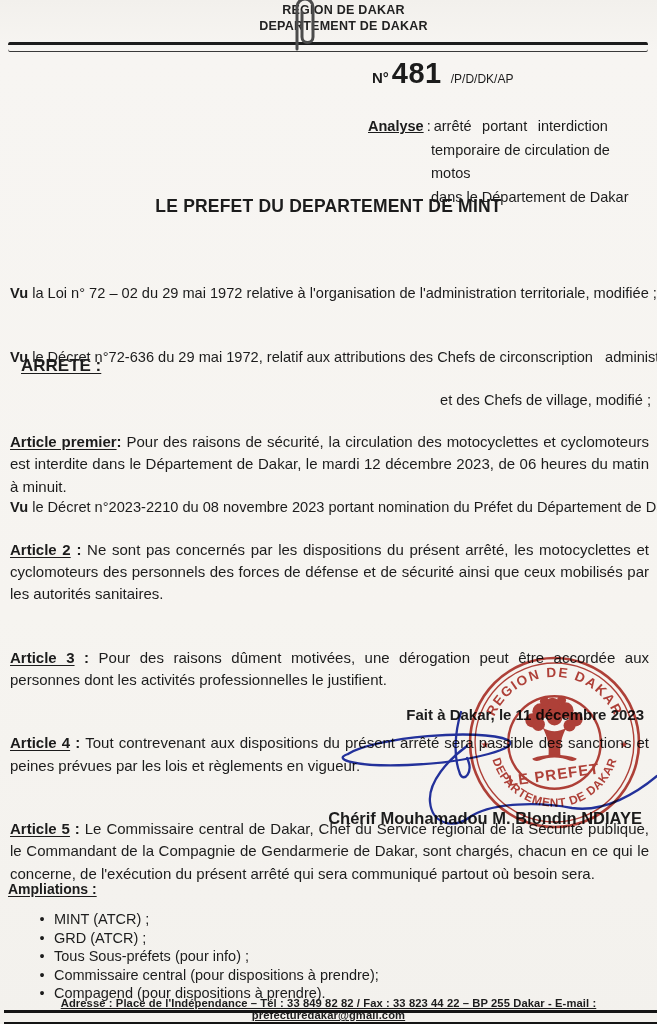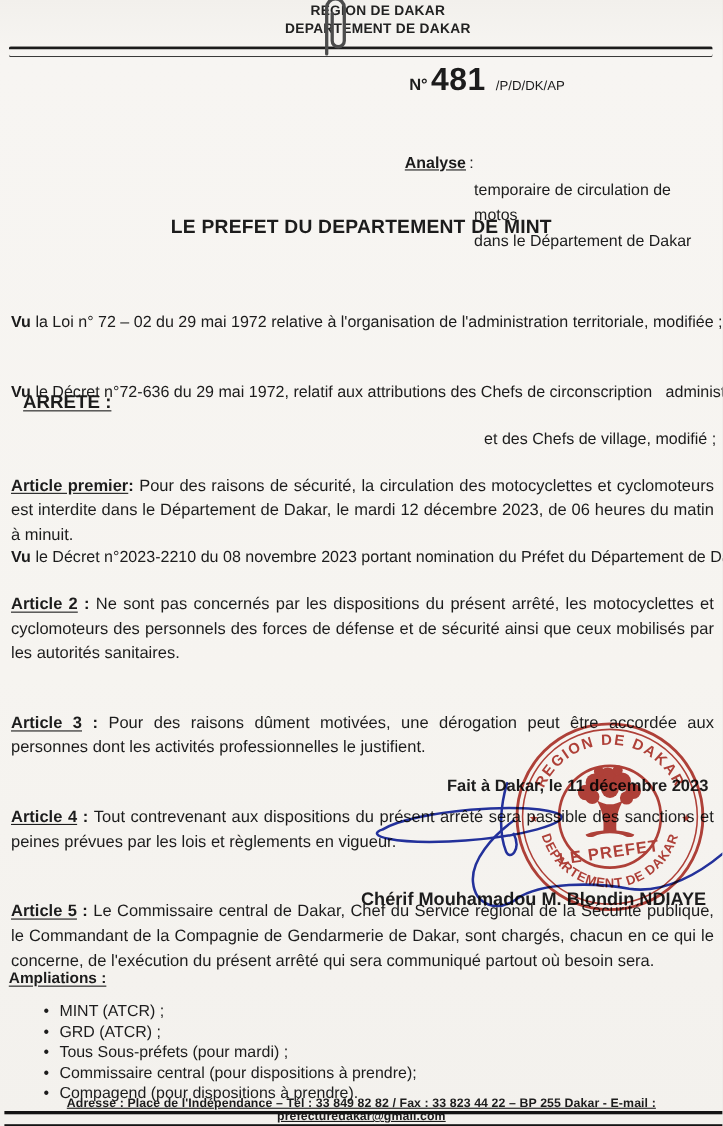--- a/index.html
+++ b/index.html
@@ -14,21 +14,21 @@
   .paperclip { position:absolute; left:286px; top:-5px; z-index:5; }
   .rule-top { position:absolute; left:8px; right:9px; top:42px; height:6px;
     border-top:3.5px solid #1c1c1c; border-bottom:1.6px solid #3a3a3a; border-radius:2px/3px; }
   
   .ref { position:absolute; left:372px; top:57px; display:flex; align-items:baseline; }
   .ref-no { font-size:15px; font-weight:bold; }
   .ref-num { font-size:29px; font-weight:bold; margin-left:3px; letter-spacing:.5px; }
   .ref-code { font-size:12px; font-weight:normal; margin-left:9px; }
   
   .analyse { position:absolute; left:368px; top:115px; width:282px; font-size:14.5px; line-height:23.5px; }
-  .analyse-l1 { display:flex; gap:3px;margin-top:23px; }
+  .analyse-l1 { display:flex; gap:3px; }
   .analyse-label { font-weight:bold; text-decoration:underline; }
   .analyse-rest { word-spacing:6.5px; }
   .analyse-cont { margin-left:63px; }
   
   .doc-title { position:absolute; top:196px; left:0; right:0; text-align:center;
     font-size:17.5px; font-weight:bold; letter-spacing:.2px; }
   
   .vu { position:absolute; left:10px; top:240px; right:6px; font-size:14.6px; line-height:21.4px; white-space:pre; }
   .vu-lead { font-weight:bold; }
   .vu-cont { margin-left:20px;text-align:right; }
@@ -80,20 +80,21 @@
   <div class="ref">
     <span class="ref-no">N°</span>
     <span class="ref-num">481</span>
     <span class="ref-code">/P/D/DK/AP</span>
   </div>
 
   <div class="analyse">
     <div class="analyse-l1">
       <span class="analyse-label">Analyse</span>
       <span>:</span>
+      <span class="analyse-rest">arrêté portant interdiction</span>
     </div>
     <div class="analyse-cont">temporaire de circulation de motos</div>
     <div class="analyse-cont">dans le Département de Dakar</div>
   </div>
 
   <div class="doc-title">LE PREFET DU DEPARTEMENT DE MINT</div>
 
   <div class="vu">
     <div><span class="vu-lead">Vu</span><span> la Loi n° 72 – 02 du 29 mai 1972 relative à l'organisation de l'administration territoriale, modifiée ;</span></div>
     <div><span class="vu-lead">Vu</span><span> le Décret n°72-636 du 29 mai 1972, relatif aux attributions des Chefs de circonscription   administrative</span>
@@ -173,21 +174,21 @@
       <div class="amp-item">
           <span class="amp-bullet">•</span>
           <span>MINT (ATCR) ;</span>
         </div>
       <div class="amp-item">
           <span class="amp-bullet">•</span>
           <span>GRD (ATCR) ;</span>
         </div>
       <div class="amp-item">
           <span class="amp-bullet">•</span>
-          <span>Tous Sous-préfets (pour mardi) ;</span>
+          <span>Tous Sous-préfets (pour info) ;</span>
         </div>
       <div class="amp-item">
           <span class="amp-bullet">•</span>
           <span>Commissaire central (pour dispositions à prendre);</span>
         </div>
       <div class="amp-item">
           <span class="amp-bullet">•</span>
           <span>Compagend (pour dispositions à prendre).</span>
         </div>
     </div>

